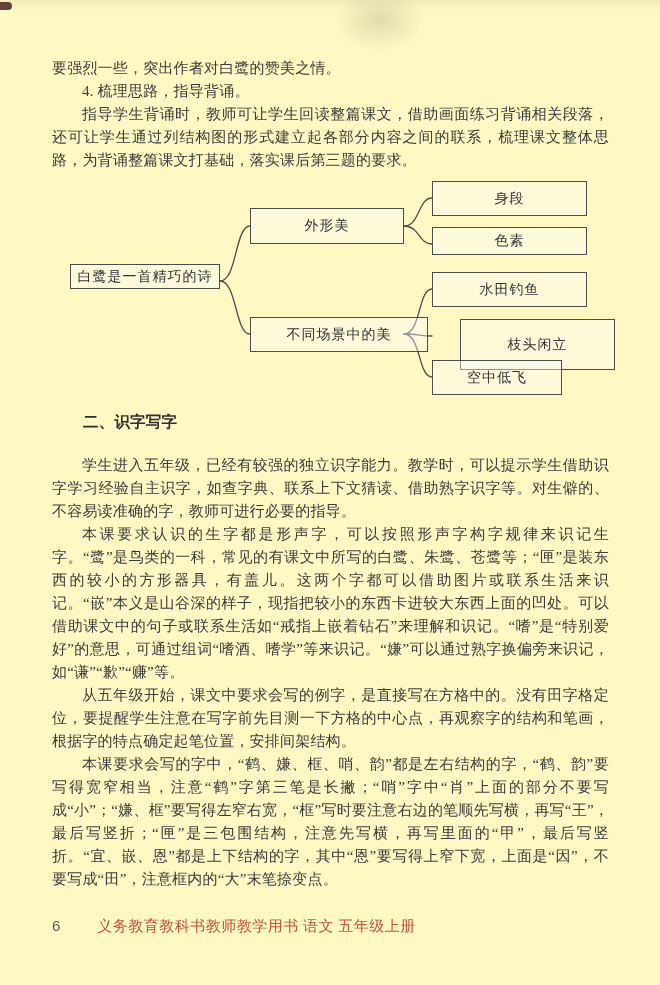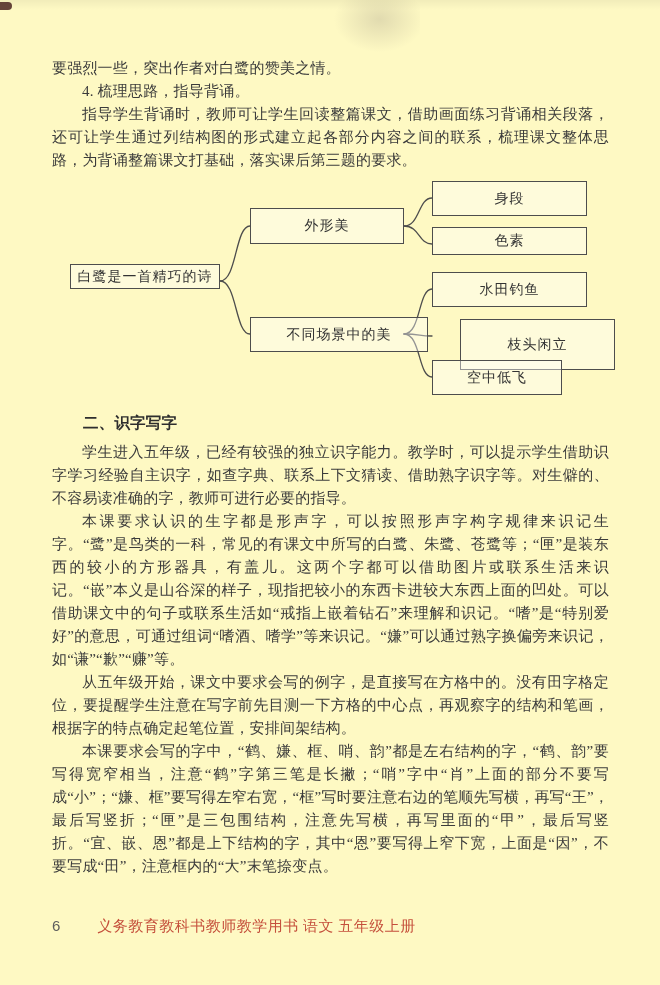--- a/index.html
+++ b/index.html
@@ -30,22 +30,22 @@
     position:absolute;left:52px;width:557px;
     font-size:15px;line-height:23px;text-align:justify;
     letter-spacing:.2px;
   }
   .tb-top{top:57px;}
   .tb-bottom{top:411px;}
   p{margin:0;}
   .indent{text-indent:2em;}
   .sec-heading{
     font-weight:700;font-size:15.5px;line-height:24px;
-    text-indent:2em;margin-bottom:6px;color:#2e2e2e;
-    font-family:Liberation Sans, sans-serif;
+    text-indent:2em;margin-bottom:19px;color:#2e2e2e;
+    font-family:Liberation Mono, monospace;
   }
   .diagram{
     position:absolute;left:0;top:181px;width:660px;height:218px;
   }
   .connectors{position:absolute;left:0;top:0;width:660px;height:218px;}
   .dbox{
     position:absolute;box-sizing:border-box;
     border:1.4px solid #4d4d4d;background:rgba(255,255,255,.4);
     display:flex;align-items:center;justify-content:center;
     font-size:14px;color:#333;letter-spacing:1px;

